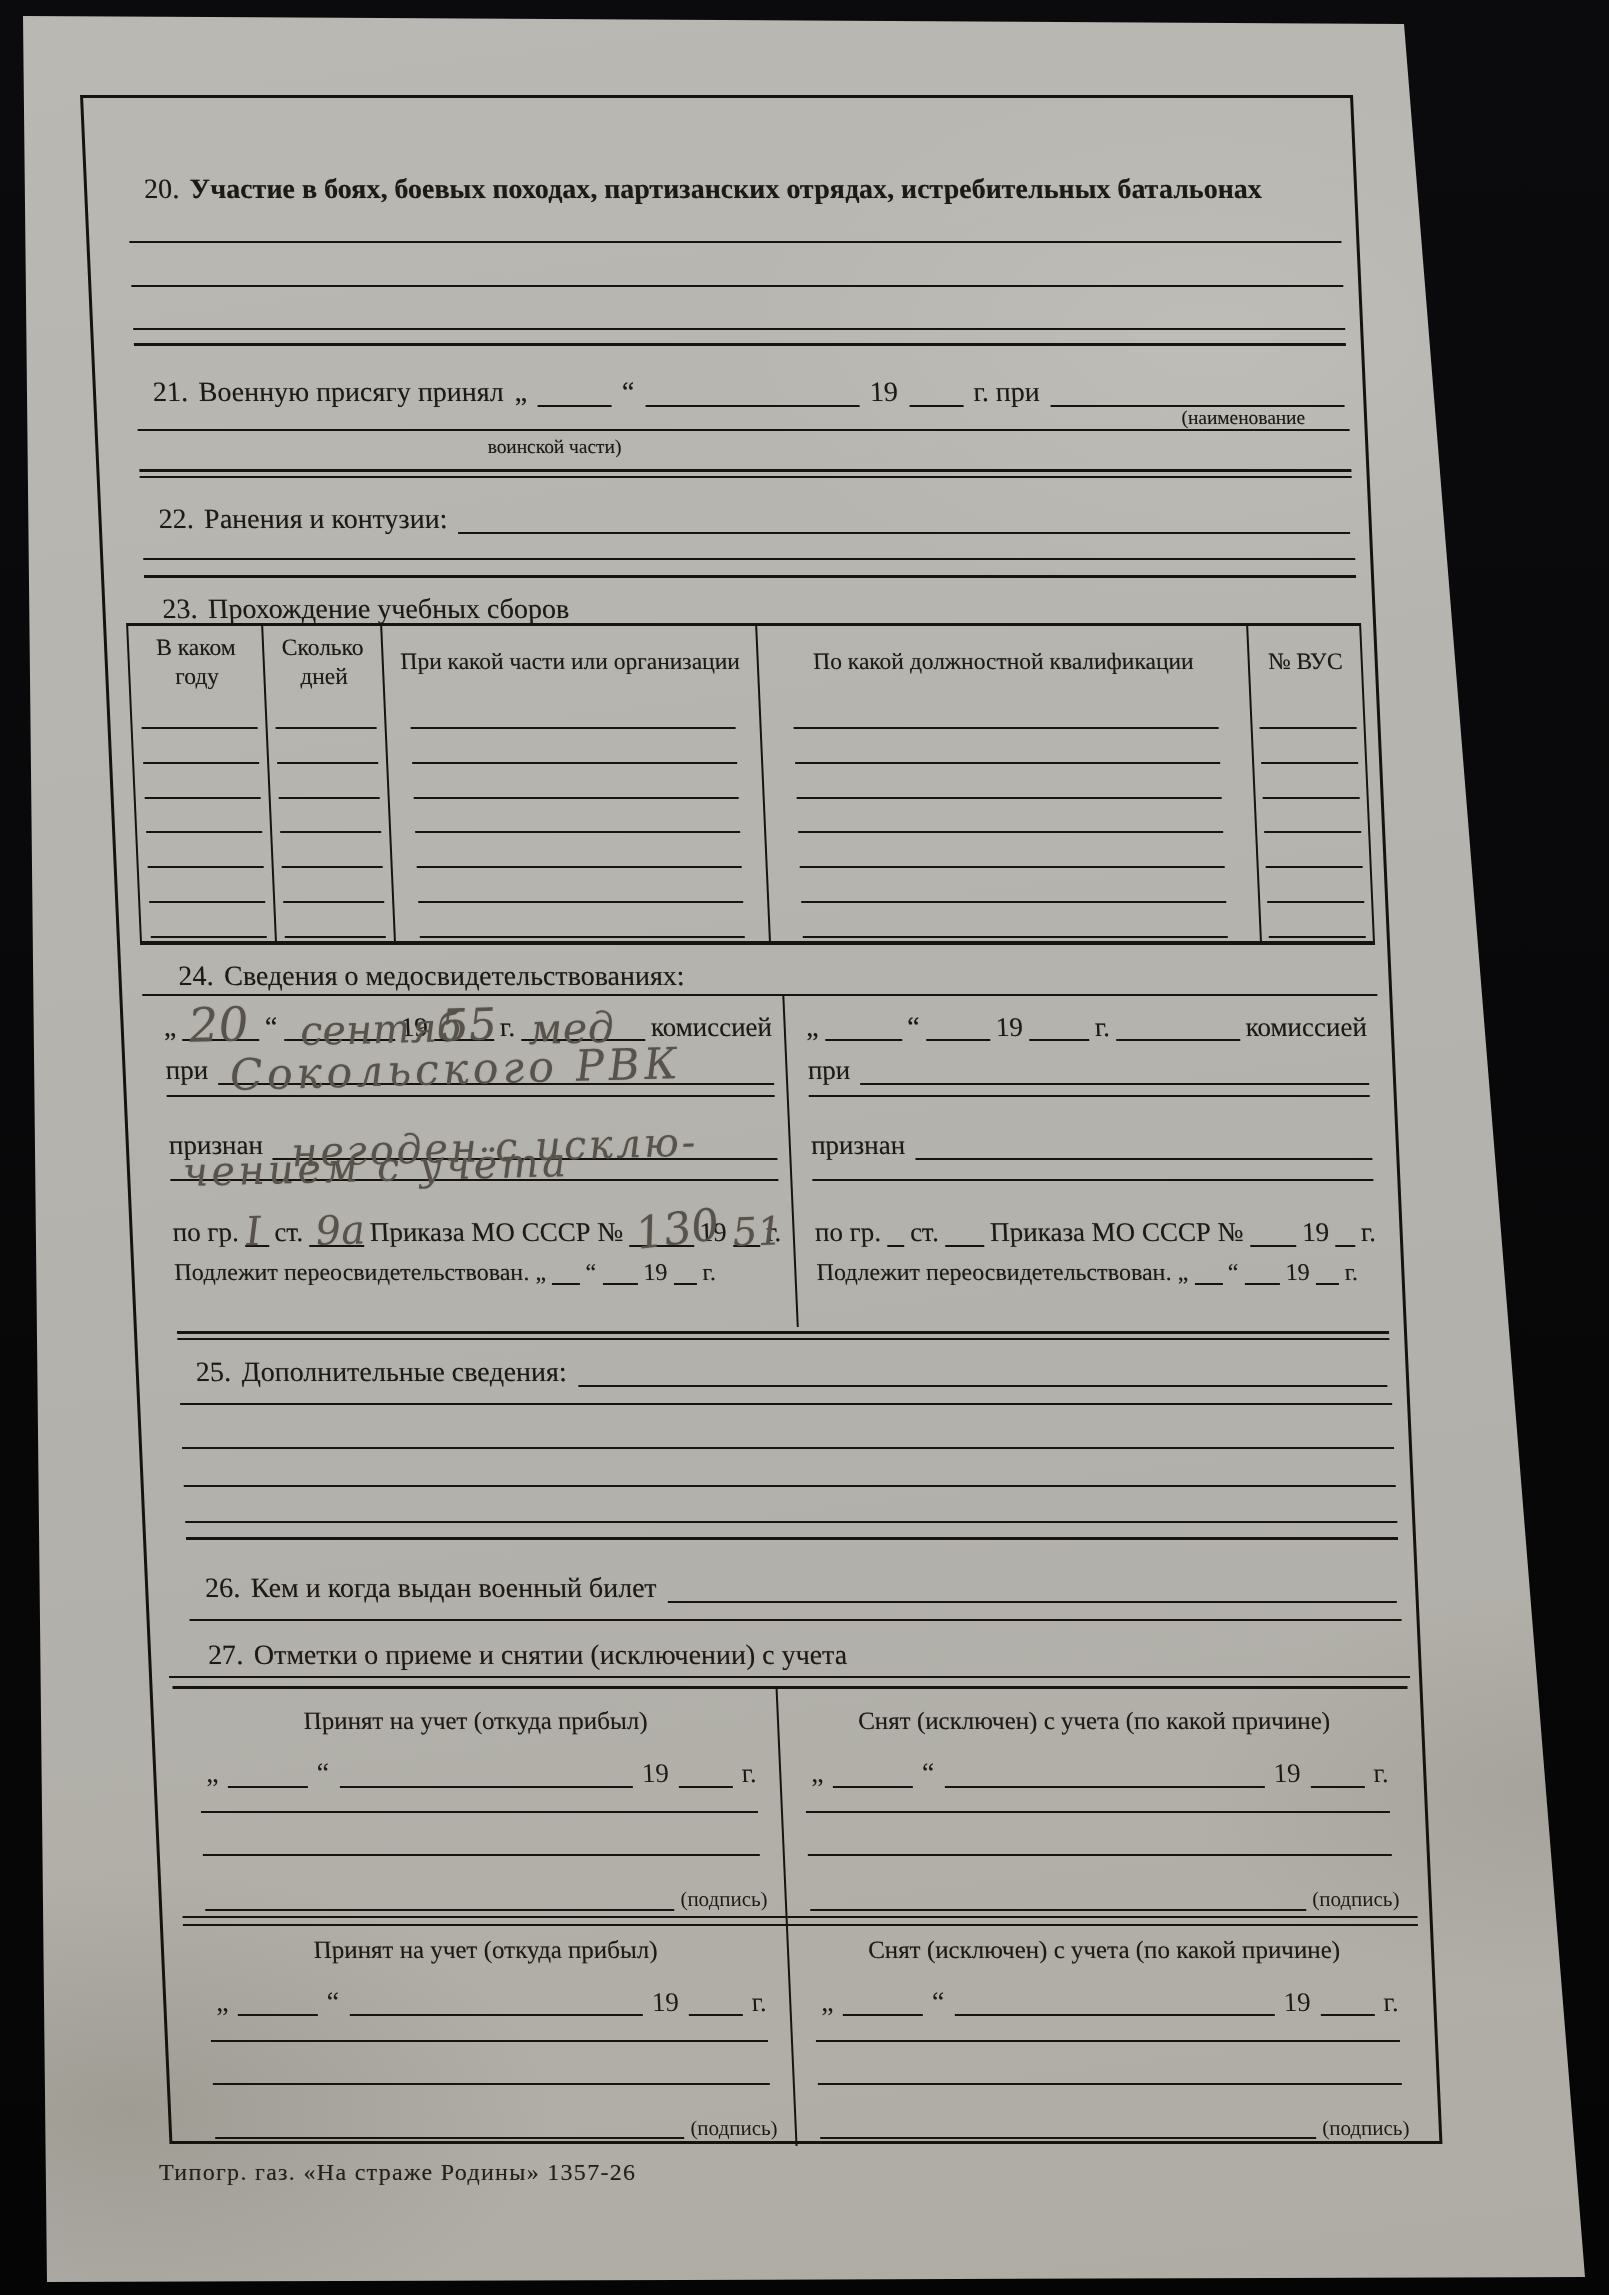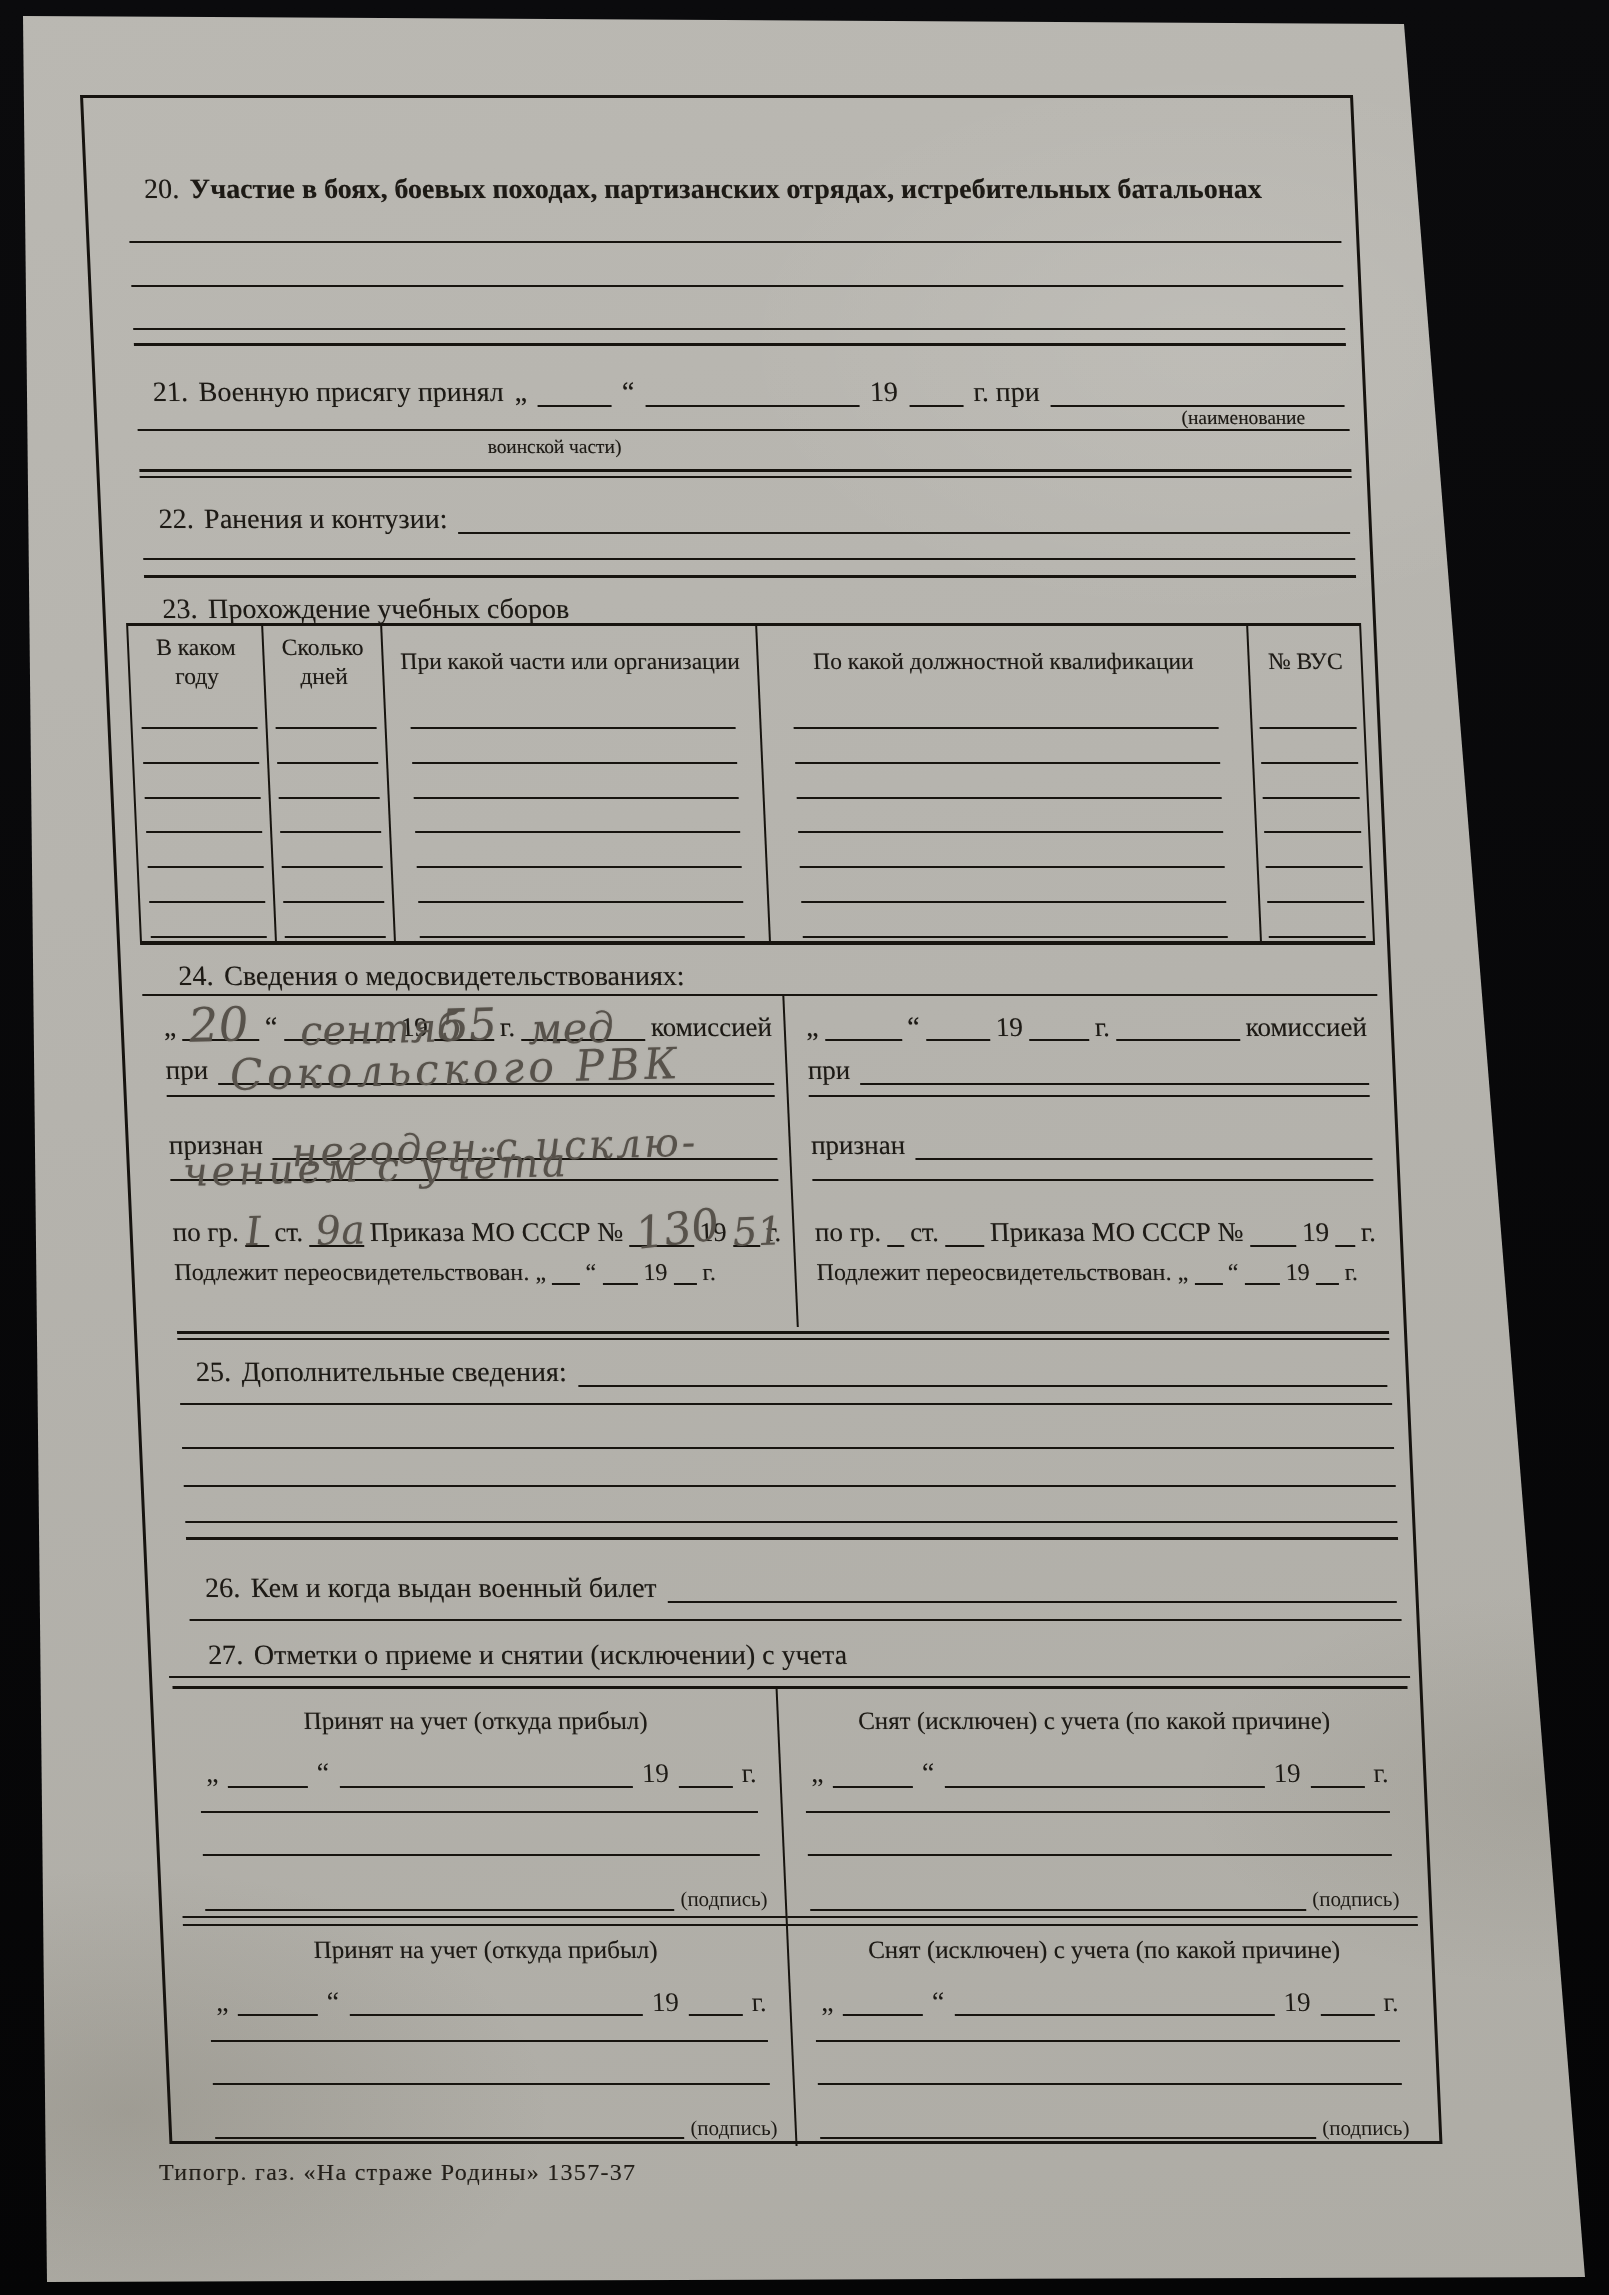--- a/index.html
+++ b/index.html
@@ -470,16 +470,16 @@
        <div class="bln" style="top:165px"></div>
        <div class="bsign">
          <span class="fill grow"></span>
          <span>(подпись)</span>
        </div>
      </div>
      <div class="bmid"></div>
    </div>
 
   </div>
-  <div class="footer">Типогр. газ. «На страже Родины»  1357-37</div>
+  <div class="footer">Типогр. газ. «На страже Родины»  1357-26</div>
  </div>
 </div>
 
 
 </body></html>

